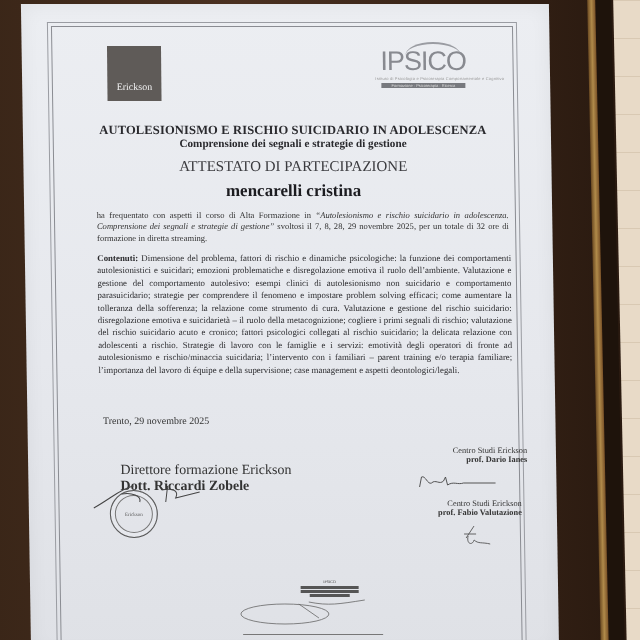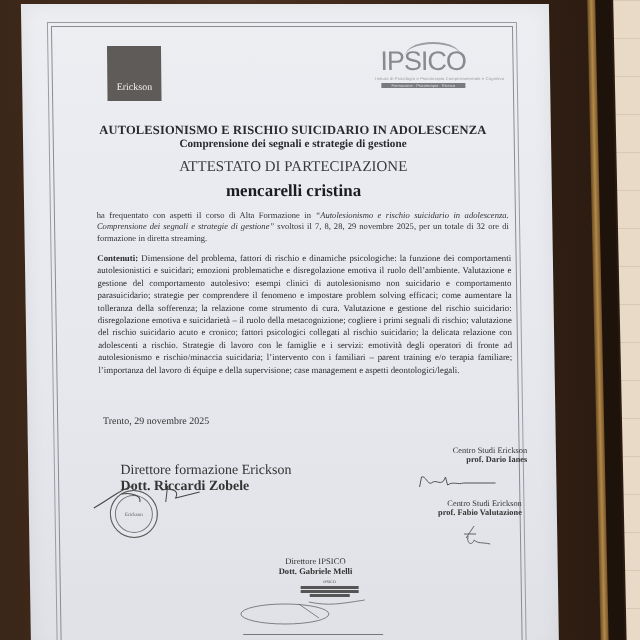--- a/index.html
+++ b/index.html
@@ -206,24 +206,20 @@
   </svg>
 
   <div class="sig-right2">
     <div>Centro Studi Erickson</div>
     <div class="n">prof. Fabio Valutazione</div>
   </div>
   <svg class="sign" style="left:388px;top:494px;" width="40" height="26">
     <path d="M14 2 L6 14 M4 10 L16 10 M8 12 C6 20, 12 22, 14 16 C18 20, 22 18, 30 20" stroke="#555" stroke-width="0.9" fill="none"></path>
   </svg>
 
-  <div class="sig-center">
-    <div>Direttore IPSICO</div>
-    <div class="n">Dott. Gabriele Melli</div>
-  </div>
   <div class="ipsico-stamp">
     <div>IPSICO</div>
     <div class="bar"></div>
       <div class="bar"></div>
       <div class="bar" style="width:70%;margin:1px auto;"></div>
   </div>
   <svg class="sign" style="left:166px;top:568px;" width="130" height="30">
     <ellipse cx="46" cy="16" rx="44" ry="10" stroke="#666" stroke-width="0.8" fill="none"></ellipse>
     <path d="M60 6 L80 20 M70 4 C90 8, 100 6, 126 2" stroke="#666" stroke-width="0.8" fill="none"></path>
   </svg>

